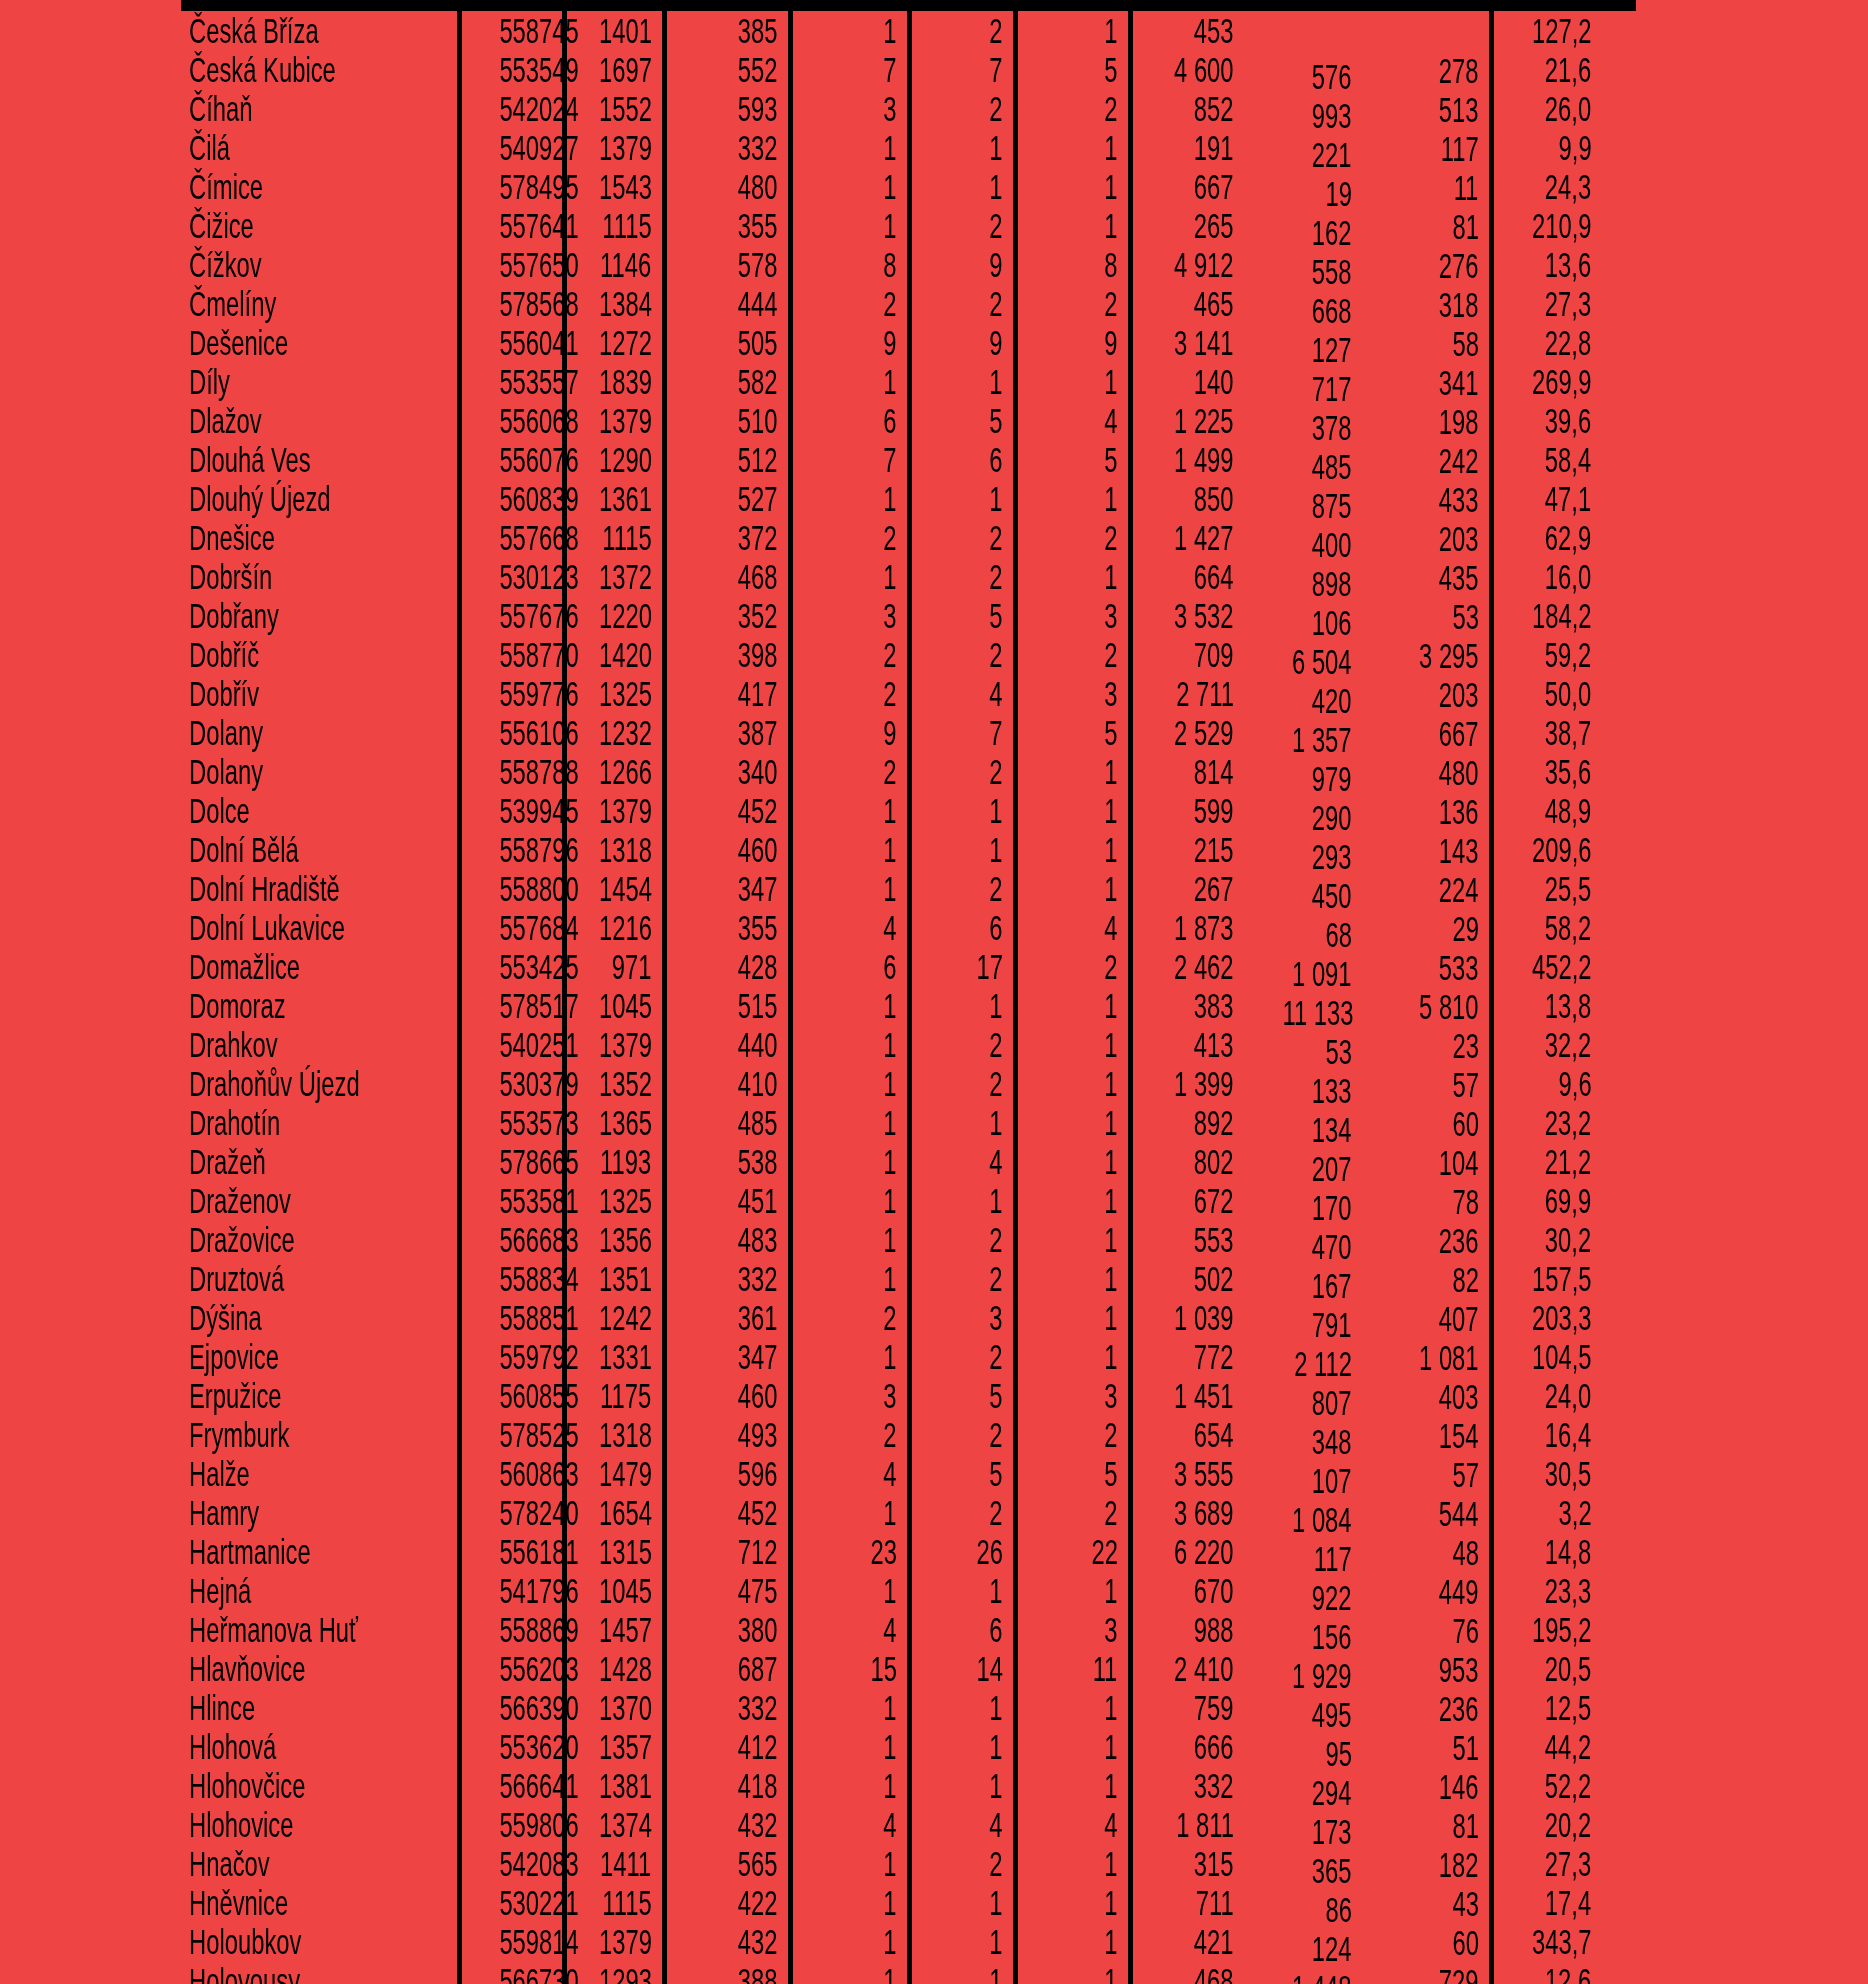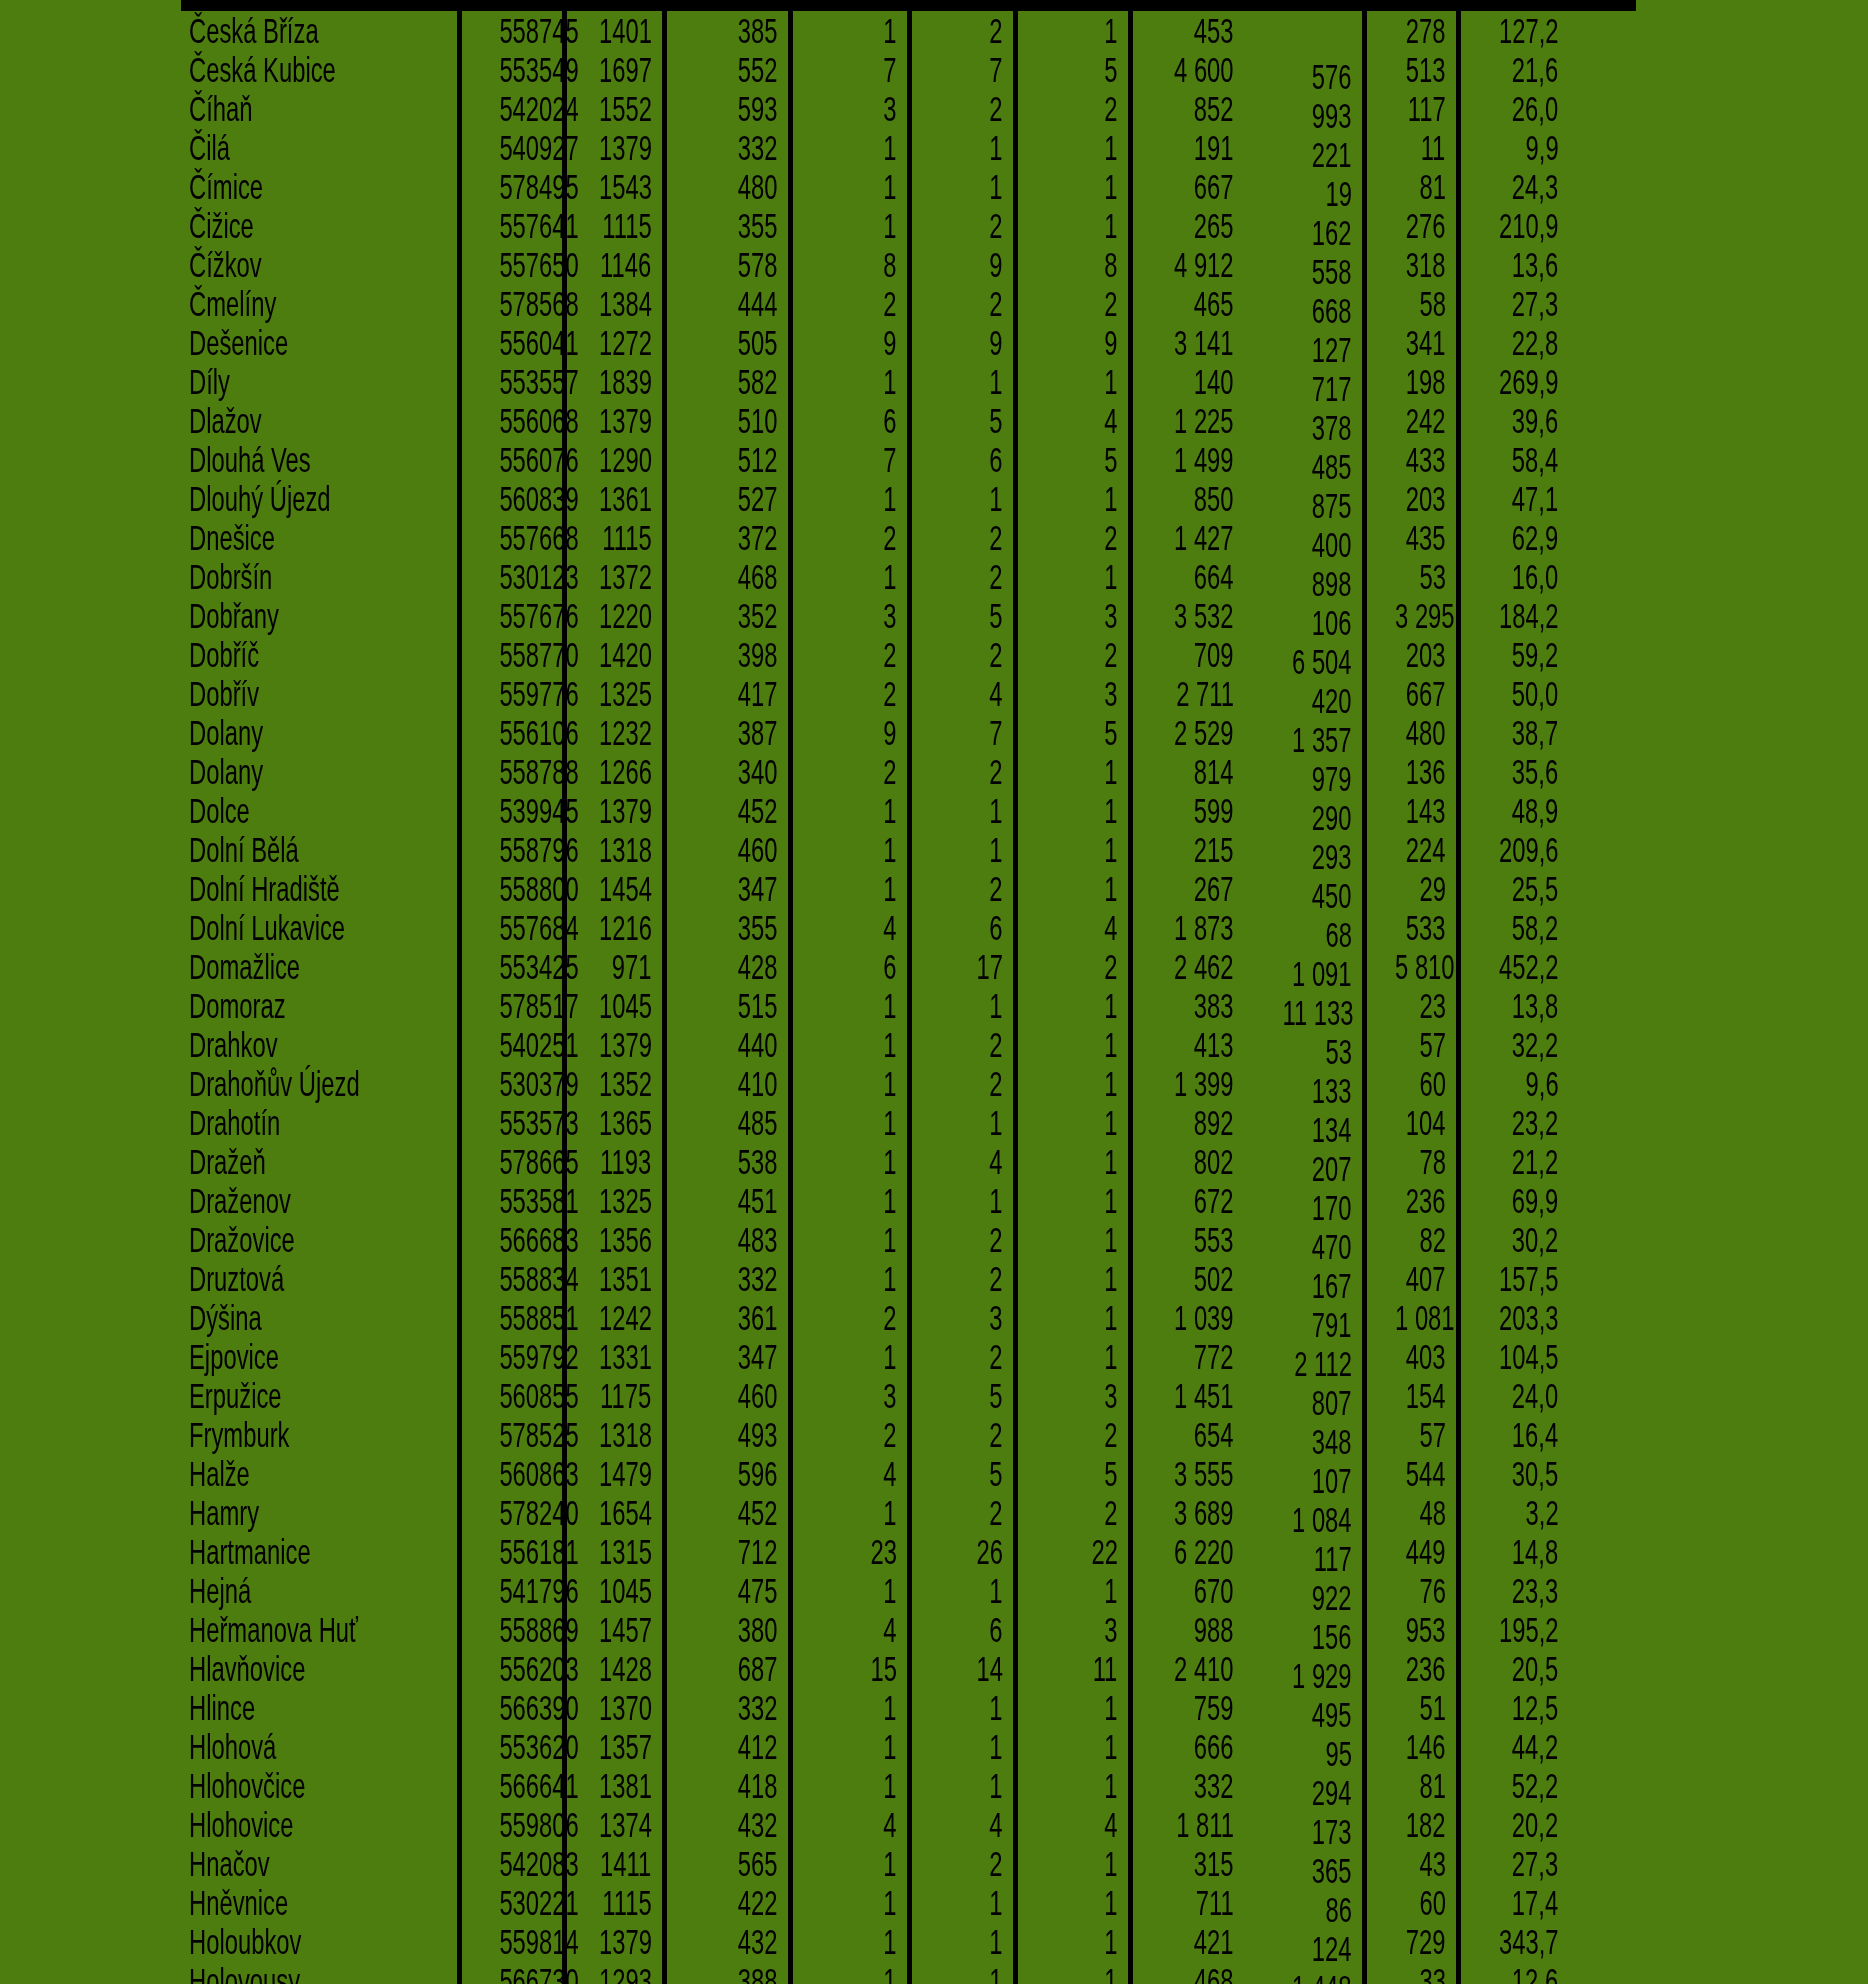--- a/index.html
+++ b/index.html
@@ -4,21 +4,21 @@
 <style>
   html, body {
     margin: 0;
     padding: 0;
     background: #ffffff;
   }
   #page {
     position: relative;
     width: 1868px;
     height: 1985px;
-    background: #4d7c0f;
+    background: #ef4444;
     overflow: hidden;
     font-family: "Liberation Sans", sans-serif;
     color: #000000;
     text-decoration: underline;
   }
   #top-border {
     position: absolute;
     left: 181px;
     top: 0;
     width: 1455px;
@@ -61,21 +61,21 @@
 
   .c0  { width: 276px; }
   .c1  { width: 105px; }
   .c2  { width: 100px; }
   .c3  { width: 126px; }
   .c4  { width: 119px; }
   .c5  { width: 106px; }
   .c6  { width: 115px; }
   .c7  { width: 116px; }
   .c8  { width: 118px; margin-top: 46px; }
-  .c9  { width: 94px; }
+  .c9  { width: 127px; margin-top: 40px; }
   .c10 { width: 113px; }
 </style>
 </head>
 <body>
 
 <div id="page">
   <div id="top-border"></div>
   <div id="data-table">
       <div class="trow">
         <div class="cell name-cell c0"><span class="tx">Česká Bříza</span></div>

